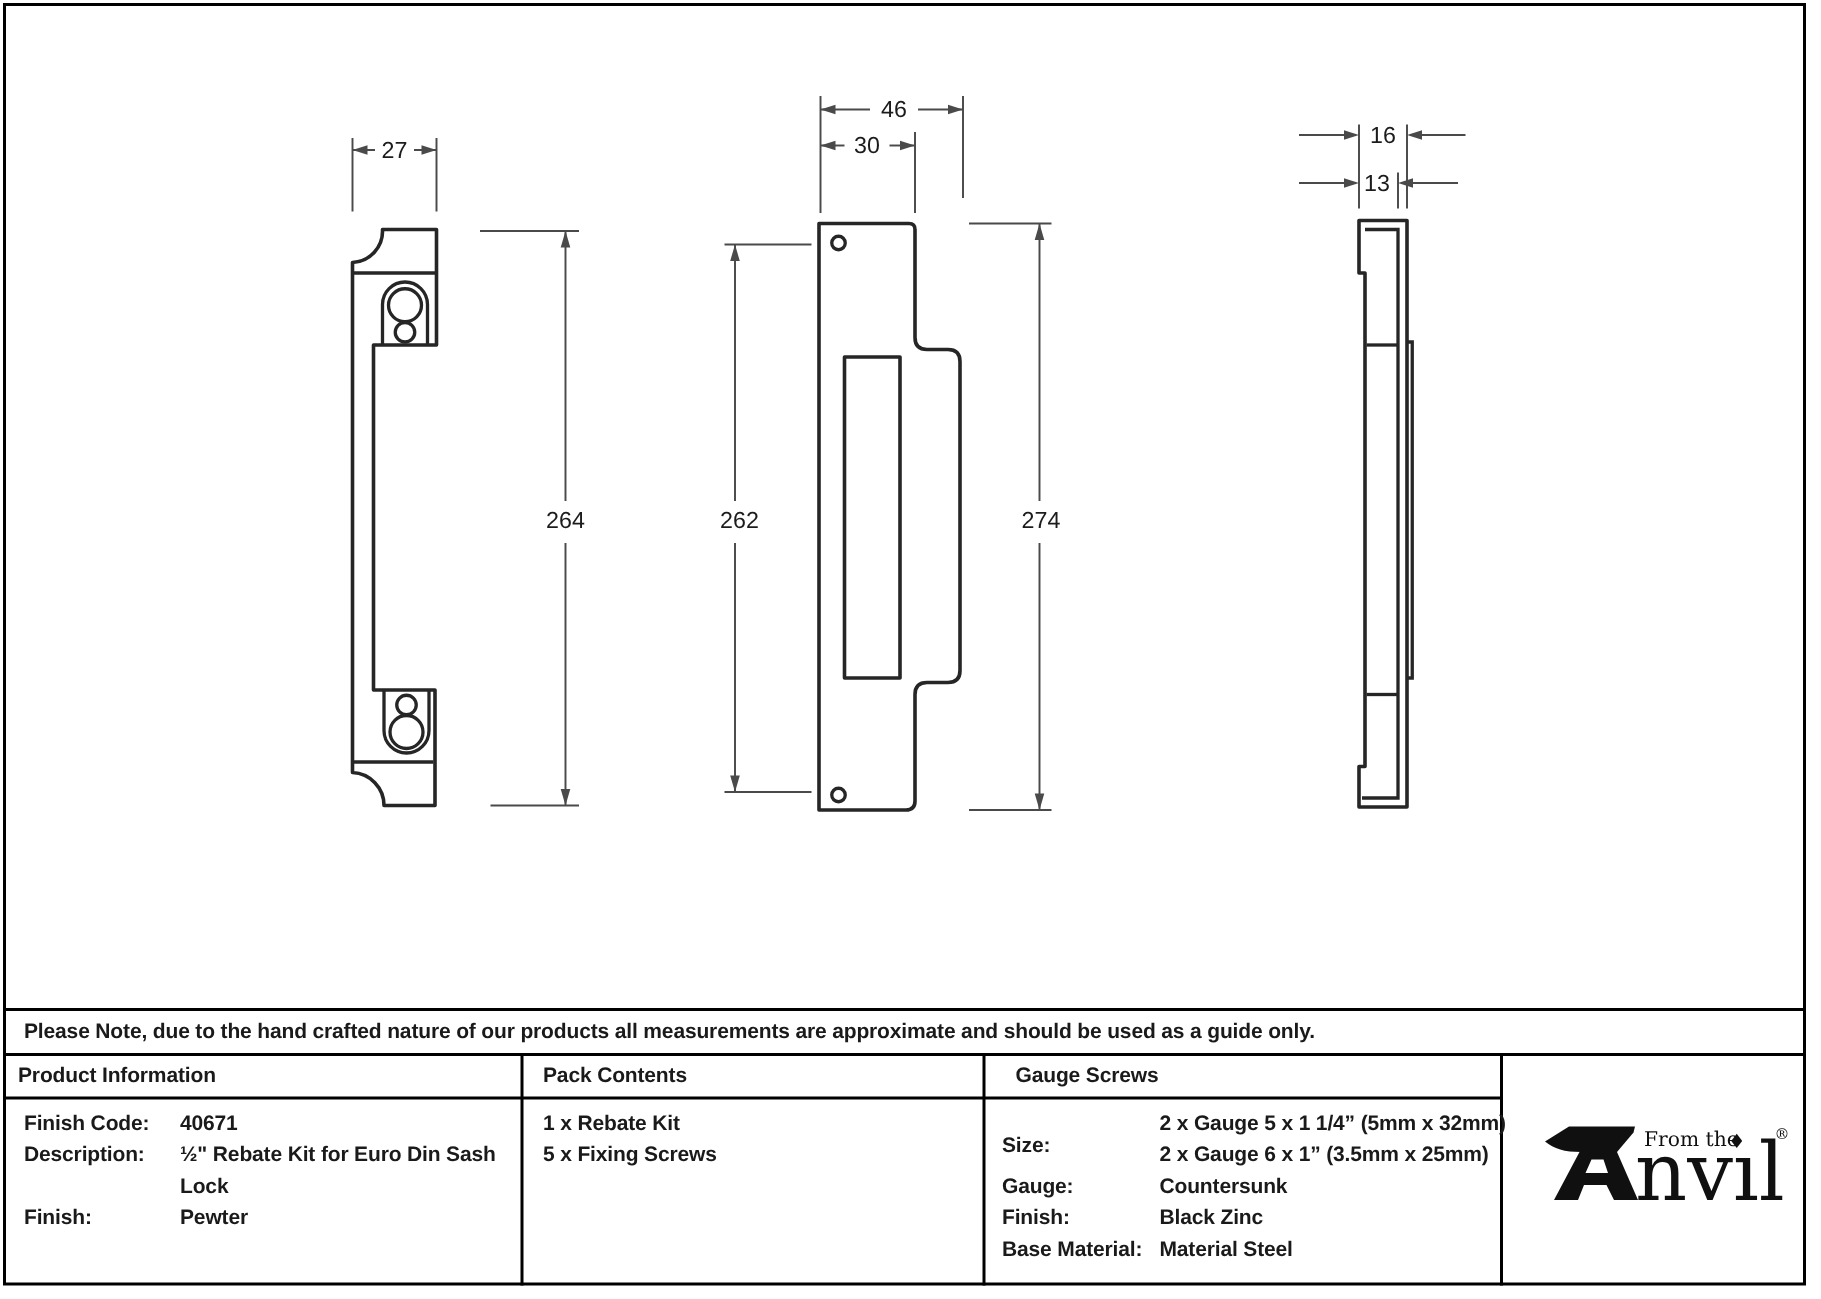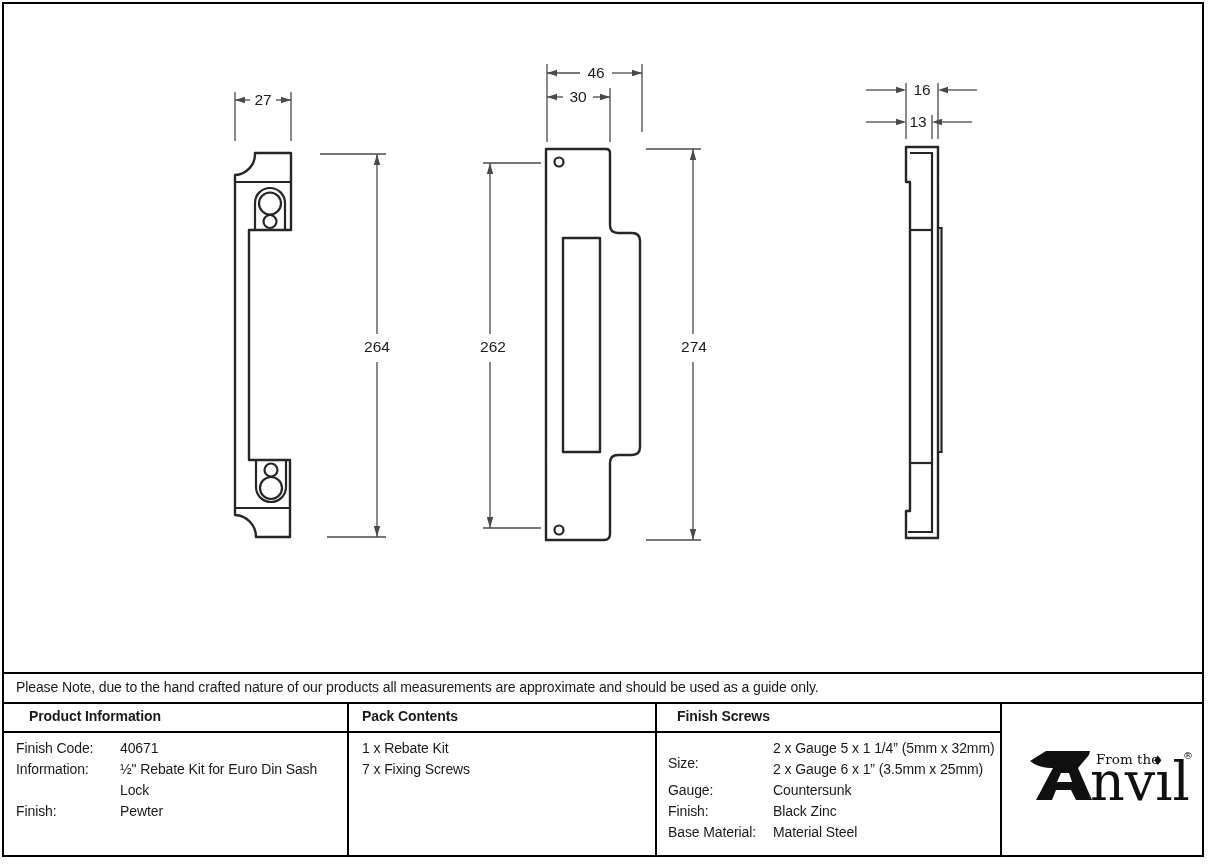--- a/index.html
+++ b/index.html
@@ -13,21 +13,21 @@
   }
   .drawing{position:absolute;left:0;top:0;}
   .part{fill:none;stroke:#262626;stroke-width:2.4;stroke-linejoin:round;}
   .part-thin{fill:none;stroke:#262626;stroke-width:2.2;}
   .dim{stroke:#4a4a4a;stroke-width:1.3;fill:none;}
   .arr{fill:#4a4a4a;stroke:none;}
   .dimtxt{fill:#1c1c1c;font-size:15.5px;font-family:"Liberation Sans",sans-serif;}
   .hline{position:absolute;left:2px;width:1202px;height:2px;background:#000;}
   .hline.short{left:4px;width:996px;}
   .vline{position:absolute;top:702px;height:155px;width:2px;background:#000;}
-  .txt{position:absolute;font-size:14px;letter-spacing:-0.1px;white-space:nowrap;}
+  .txt{position:absolute;font-size:14px;letter-spacing:-0.1px;white-space:nowrap;font-weight:bold;}
   .hdr{font-weight:700;}
   .logo-box{position:absolute;left:1026px;top:744px;}
   .logo-word{font-family:"DejaVu Serif",serif;font-size:54px;fill:#101010;}
   .logo-from{font-family:"DejaVu Serif",serif;font-size:13.5px;fill:#101010;}
   .logo-reg{font-family:"DejaVu Serif",serif;font-size:10px;fill:#101010;}
   .logo-tittle{font-family:"DejaVu Sans",sans-serif;font-size:13px;fill:#101010;}
 </style>
 </head>
 <body>
 
@@ -143,34 +143,34 @@
 
 <div class="hline" style="top:672px"></div>
 <div class="hline" style="top:702px"></div>
 <div class="hline short" style="top:731px"></div>
 <div class="vline" style="left:347px"></div>
 <div class="vline" style="left:655px"></div>
 <div class="vline" style="left:1000px"></div>
 
 <div class="txt" style="left:16px;top:679px">Please Note, due to the hand crafted nature of our products all measurements are approximate and should be used as a guide only.</div>
 
-<div class="txt hdr" style="left:29px;top:708px">Product Information</div>
+<div class="txt hdr" style="left:12px;top:708px">Product Information</div>
 <div class="txt hdr" style="left:362px;top:708px">Pack Contents</div>
-<div class="txt hdr" style="left:677px;top:708px">Finish Screws</div>
+<div class="txt hdr" style="left:677px;top:708px">Gauge Screws</div>
 
 <div class="txt" style="left:16px;top:740px">Finish Code:</div>
 <div class="txt" style="left:120px;top:740px">40671</div>
-<div class="txt" style="left:16px;top:761px">Information:</div>
+<div class="txt" style="left:16px;top:761px">Description:</div>
 <div class="txt" style="left:120px;top:761px">½" Rebate Kit for Euro Din Sash</div>
 <div class="txt" style="left:120px;top:782px">Lock</div>
 <div class="txt" style="left:16px;top:803px">Finish:</div>
 <div class="txt" style="left:120px;top:803px">Pewter</div>
 
 <div class="txt" style="left:362px;top:740px">1 x Rebate Kit</div>
-<div class="txt" style="left:362px;top:761px">7 x Fixing Screws</div>
+<div class="txt" style="left:362px;top:761px">5 x Fixing Screws</div>
 
 <div class="txt" style="left:668px;top:755px">Size:</div>
 <div class="txt" style="left:773px;top:740px">2 x Gauge 5 x 1 1/4” (5mm x 32mm)</div>
 <div class="txt" style="left:773px;top:761px">2 x Gauge 6 x 1” (3.5mm x 25mm)</div>
 <div class="txt" style="left:668px;top:782px">Gauge:</div>
 <div class="txt" style="left:773px;top:782px">Countersunk</div>
 <div class="txt" style="left:668px;top:803px">Finish:</div>
 <div class="txt" style="left:773px;top:803px">Black Zinc</div>
 <div class="txt" style="left:668px;top:824px">Base Material:</div>
 <div class="txt" style="left:773px;top:824px">Material Steel</div>

